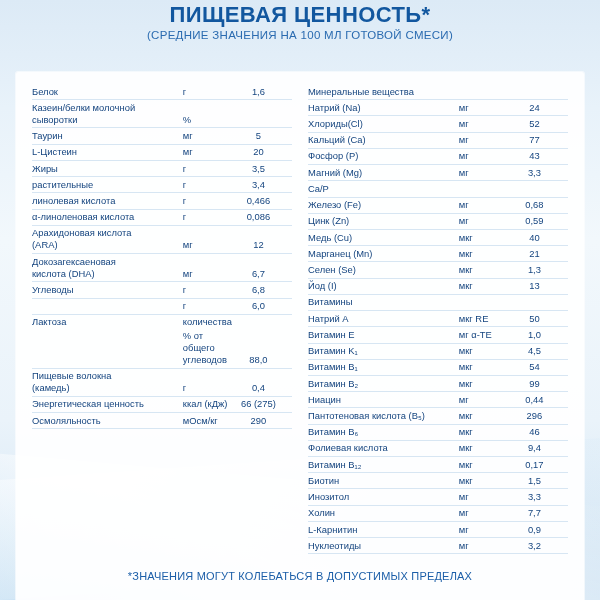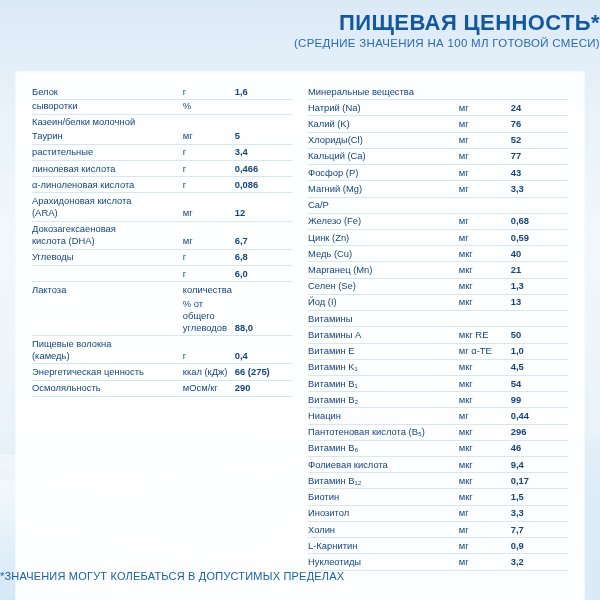--- a/index.html
+++ b/index.html
@@ -26,22 +26,22 @@
   .bg-swoosh2 {
     position: absolute;
     left: -40px; right: -40px; bottom: -30px;
     height: 150px;
     background: linear-gradient(200deg, rgba(255,255,255,0.0) 0%, rgba(255,255,255,0.5) 55%, rgba(190,222,244,0.35) 100%);
     transform: skewY(5deg);
     pointer-events: none;
   }
   .header {
     position: relative;
-    padding-top: 10px;
-    text-align: right;
+    padding-top: 2px;
+    text-align: center;
   }
   .title {
     font-size: 22px;
     font-weight: bold;
     color: #12579f;
     letter-spacing: 0.4px;
     margin: 0;
   }
   .subtitle {
     margin-top: 1px;
@@ -72,29 +72,29 @@
   }
   td {
     font-size: 9.4px;
     color: #14447f;
     padding: 1.6px 0;
     vertical-align: bottom;
     line-height: 1.28;
   }
   td.name { width: 58%; padding-right: 3px; }
   td.unit { width: 20%; text-align: left; color: #14447f; }
-  td.val  { width: 22%; text-align: left; padding-right: 10px; font-weight: bold; }
+  td.val  { width: 22%; text-align: center; padding-right: 10px; }
   tr.row td { border-bottom: 1px solid #d7e6f3; }
   tr.cont td { border-bottom: none; padding-bottom: 0; }
   tr.contend td { border-bottom: 1px solid #d7e6f3; padding-top: 0; }
   .footer {
     position: absolute;
     left: 0; right: 0;
     bottom: 18px;
-    text-align: left;
+    text-align: center;
     font-size: 11px;
     color: #1b5ea8;
     letter-spacing: 0.2px;
   }
 </style>
 </head>
 <body>
 
 <div class="bg-swoosh"></div>
 <div class="bg-swoosh2"></div>
@@ -106,34 +106,44 @@
 
 <div class="panel">
   <div class="col">
     <table>
       <tbody id="left-body">
           <tr class="row">
             <td class="name">Белок</td>
             <td class="unit">г</td>
             <td class="val">1,6</td>
           </tr>
+          <tr class="row cont">
+            <td class="name">Казеин/белки молочной</td>
+            <td class="unit"></td>
+            <td class="val"></td>
+          </tr>
           <tr class="row contend">
             <td class="name">сыворотки</td>
             <td class="unit">%</td>
             <td class="val"></td>
           </tr>
-          <tr class="row cont">
-            <td class="name">Казеин/белки молочной</td>
-            <td class="unit"></td>
-            <td class="val"></td>
-          </tr>
           <tr class="row">
             <td class="name">Таурин</td>
             <td class="unit">мг</td>
             <td class="val">5</td>
+          </tr>
+          <tr class="row">
+            <td class="name">L-Цистеин</td>
+            <td class="unit">мг</td>
+            <td class="val">20</td>
+          </tr>
+          <tr class="row">
+            <td class="name">Жиры</td>
+            <td class="unit">г</td>
+            <td class="val">3,5</td>
           </tr>
           <tr class="row">
             <td class="name">растительные</td>
             <td class="unit">г</td>
             <td class="val">3,4</td>
           </tr>
           <tr class="row">
             <td class="name">линолевая кислота</td>
             <td class="unit">г</td>
             <td class="val">0,466</td>
@@ -218,25 +228,20 @@
             <td class="name">Минеральные вещества</td>
             <td class="unit"></td>
             <td class="val"></td>
           </tr>
           <tr class="row">
             <td class="name">Натрий (Na)</td>
             <td class="unit">мг</td>
             <td class="val">24</td>
           </tr>
           <tr class="row">
-            <td class="name">Калий (K)</td>
-            <td class="unit">мг</td>
-            <td class="val">76</td>
-          </tr>
-          <tr class="row">
             <td class="name">Хлориды(Cl)</td>
             <td class="unit">мг</td>
             <td class="val">52</td>
           </tr>
           <tr class="row">
             <td class="name">Кальций (Ca)</td>
             <td class="unit">мг</td>
             <td class="val">77</td>
           </tr>
           <tr class="row">
@@ -283,21 +288,21 @@
             <td class="name">Йод (I)</td>
             <td class="unit">мкг</td>
             <td class="val">13</td>
           </tr>
           <tr class="row">
             <td class="name">Витамины</td>
             <td class="unit"></td>
             <td class="val"></td>
           </tr>
           <tr class="row">
-            <td class="name">Витамины A</td>
+            <td class="name">Натрий A</td>
             <td class="unit">мкг RE</td>
             <td class="val">50</td>
           </tr>
           <tr class="row">
             <td class="name">Витамин E</td>
             <td class="unit">мг α-TE</td>
             <td class="val">1,0</td>
           </tr>
           <tr class="row">
             <td class="name">Витамин K₁</td>

